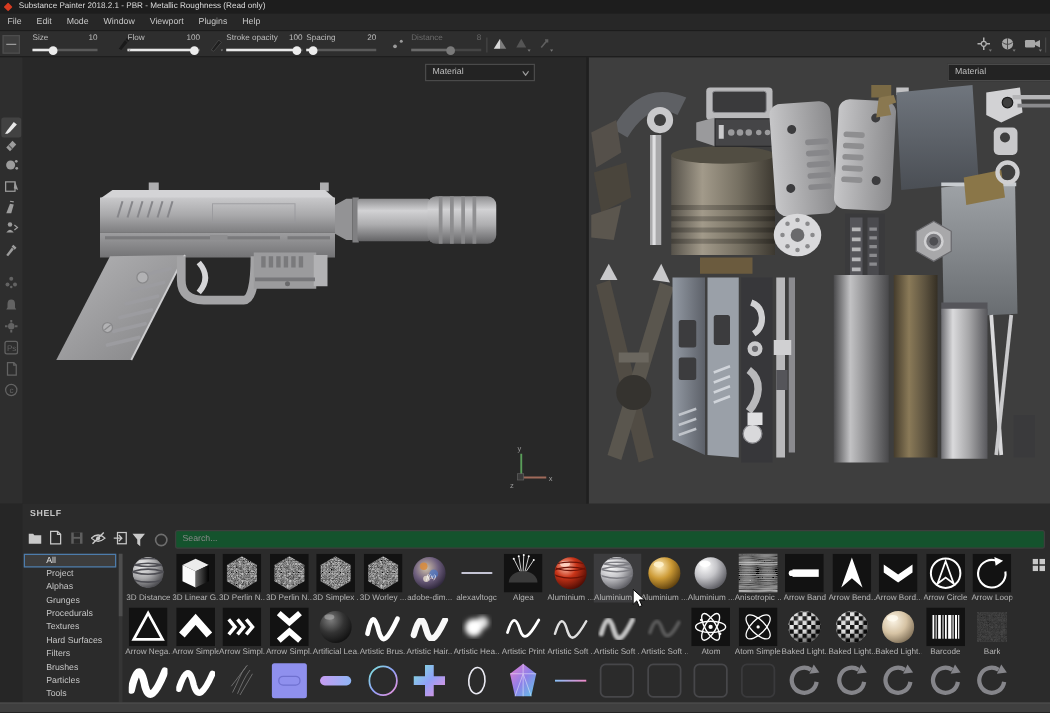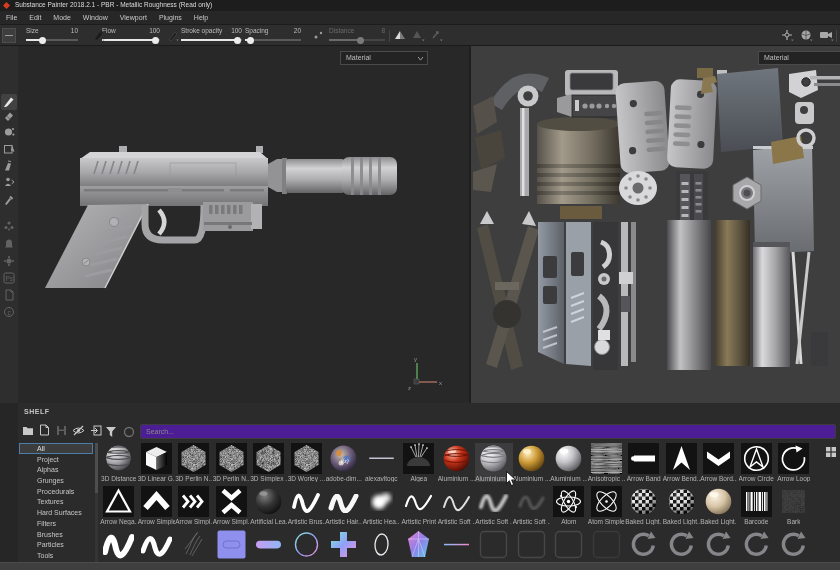--- a/index.html
+++ b/index.html
@@ -30,21 +30,21 @@
 .vp-left { position:absolute; top:46px; left:18px; width:451px; height:357px; background:#282828; overflow:hidden; }
 .vp-right { position:absolute; top:46px; left:471px; width:369px; height:357px; background:#3e3e3e; overflow:hidden; }
 .vp-div { position:absolute; top:46px; left:469px; width:2px; height:357px; background:#1f1f1f; }
 .dd { position:absolute; height:14px; background:#232323; border:1px solid #4a4a4a; color:#bfbfbf; font-size:7px; line-height:12px; padding:0 5px; }
 .dd .chev { position:absolute; right:4px; top:4px; width:5px; height:5px; }
 .shelf { position:absolute; top:403px; left:0; width:840px; height:159px; background:#2b2b2b; }
 .shelf .leftstrip { position:absolute; left:0; top:0; width:18px; height:159px; background:#262626; }
 .shelf-title { position:absolute; left:24px; top:5px; font-size:7px; font-weight:bold; letter-spacing:.5px; color:#c5c5c5; }
 .shelf-icons { position:absolute; left:21px; top:20px; height:16px; display:flex; gap:4px; }
 .sicon { width:13px; height:14px; display:flex; align-items:center; justify-content:center; }
-.search-input { position:absolute; left:40px; top:0; width:696px; height:15px; background:#4c1d95; border:1px solid #3d3d3d; border-radius:2px; color:#9a9a9a; font-size:7px; padding:0 5px; font-family:"Liberation Sans",sans-serif; outline:none; }
+.search-input { position:absolute; left:40px; top:0; width:696px; height:15px; background:#14532d; border:1px solid #3d3d3d; border-radius:2px; color:#9a9a9a; font-size:7px; padding:0 5px; font-family:"Liberation Sans",sans-serif; outline:none; }
 .search-input::placeholder { color:#8a8a8a; }
 .cats { position:absolute; left:19px; top:40px; width:74px; }
 .cat { height:10.7px; line-height:10.7px; font-size:7px; color:#c6c6c6; padding-left:17px; border:1px solid transparent; }
 .cat.sel { background:#3d3d3d; border:1px solid #4d7cab; color:#e0e0e0; }
 .catscroll { position:absolute; left:95px; top:40px; width:3px; height:119px; background:#353535; }
 .catscroll::after { content:""; position:absolute; top:0; left:0; width:3px; height:50px; background:#4e4e4e; }
 .grid { position:absolute; left:100px; top:40px; width:716px; height:119px; }
 .grow { position:absolute; left:0; display:flex; }
 .cell { width:37.5px; display:flex; flex-direction:column; align-items:center; }
 .cell .thumb { width:31px; height:31px; position:relative; }

